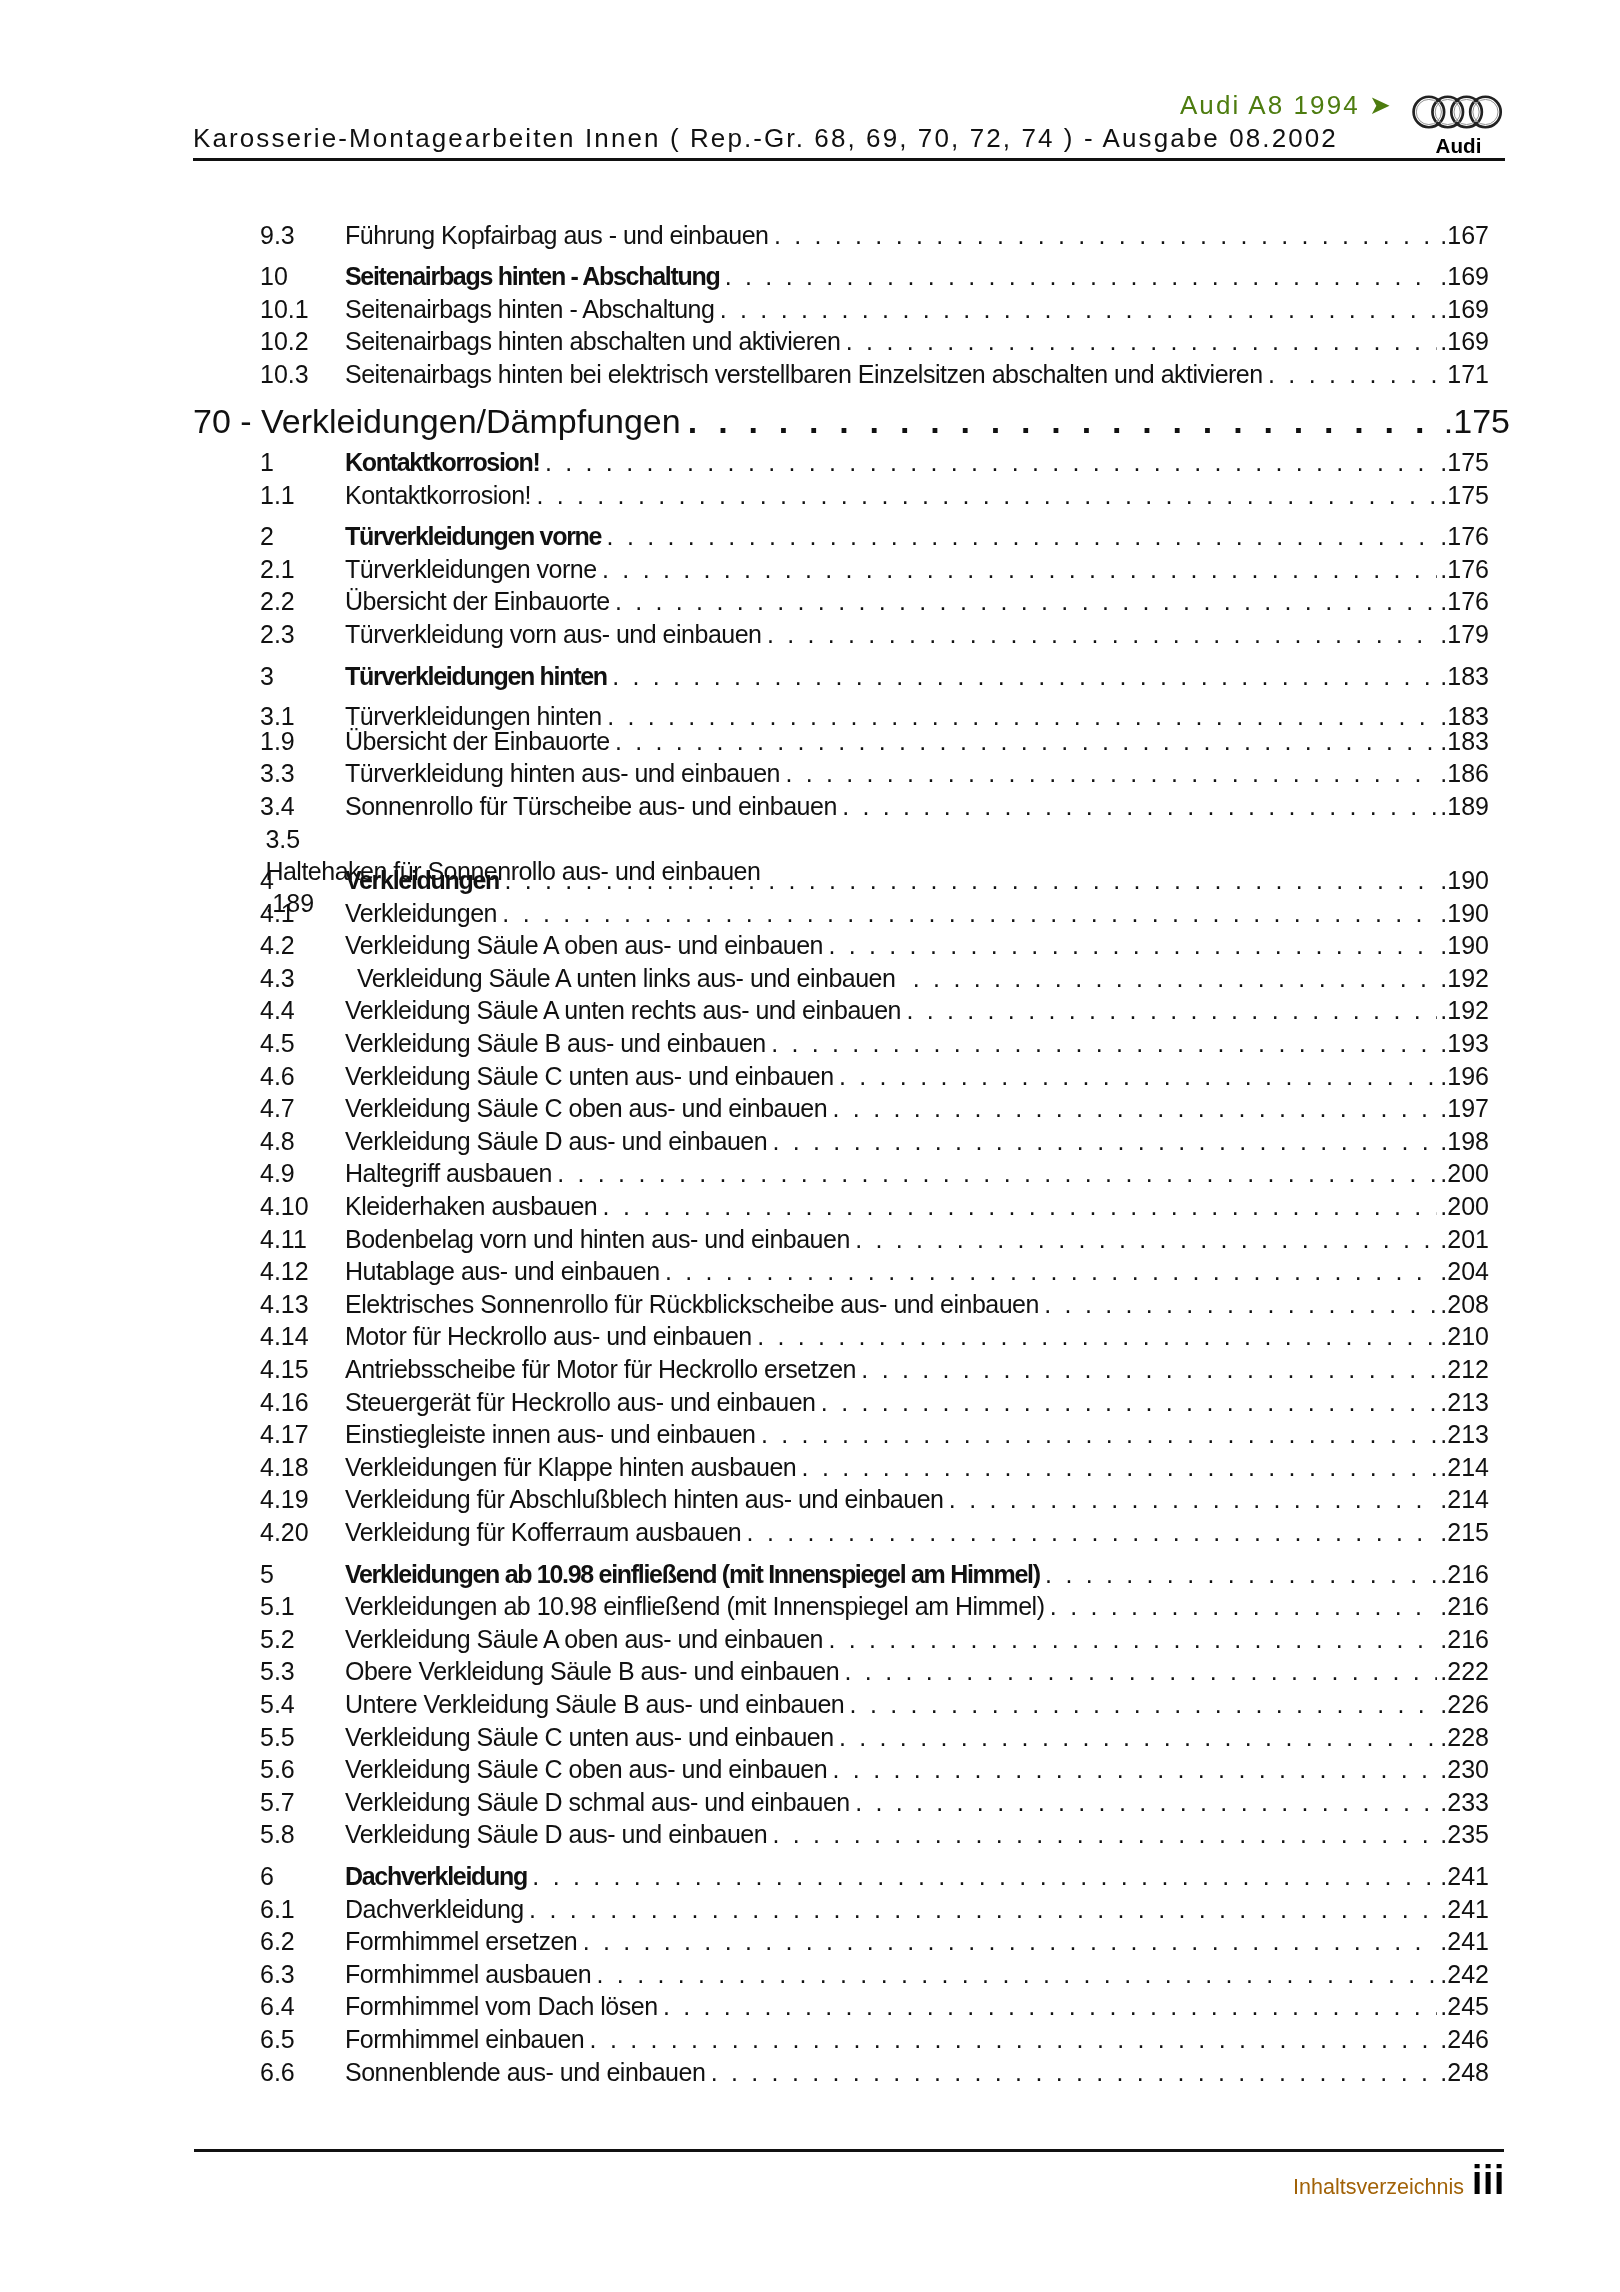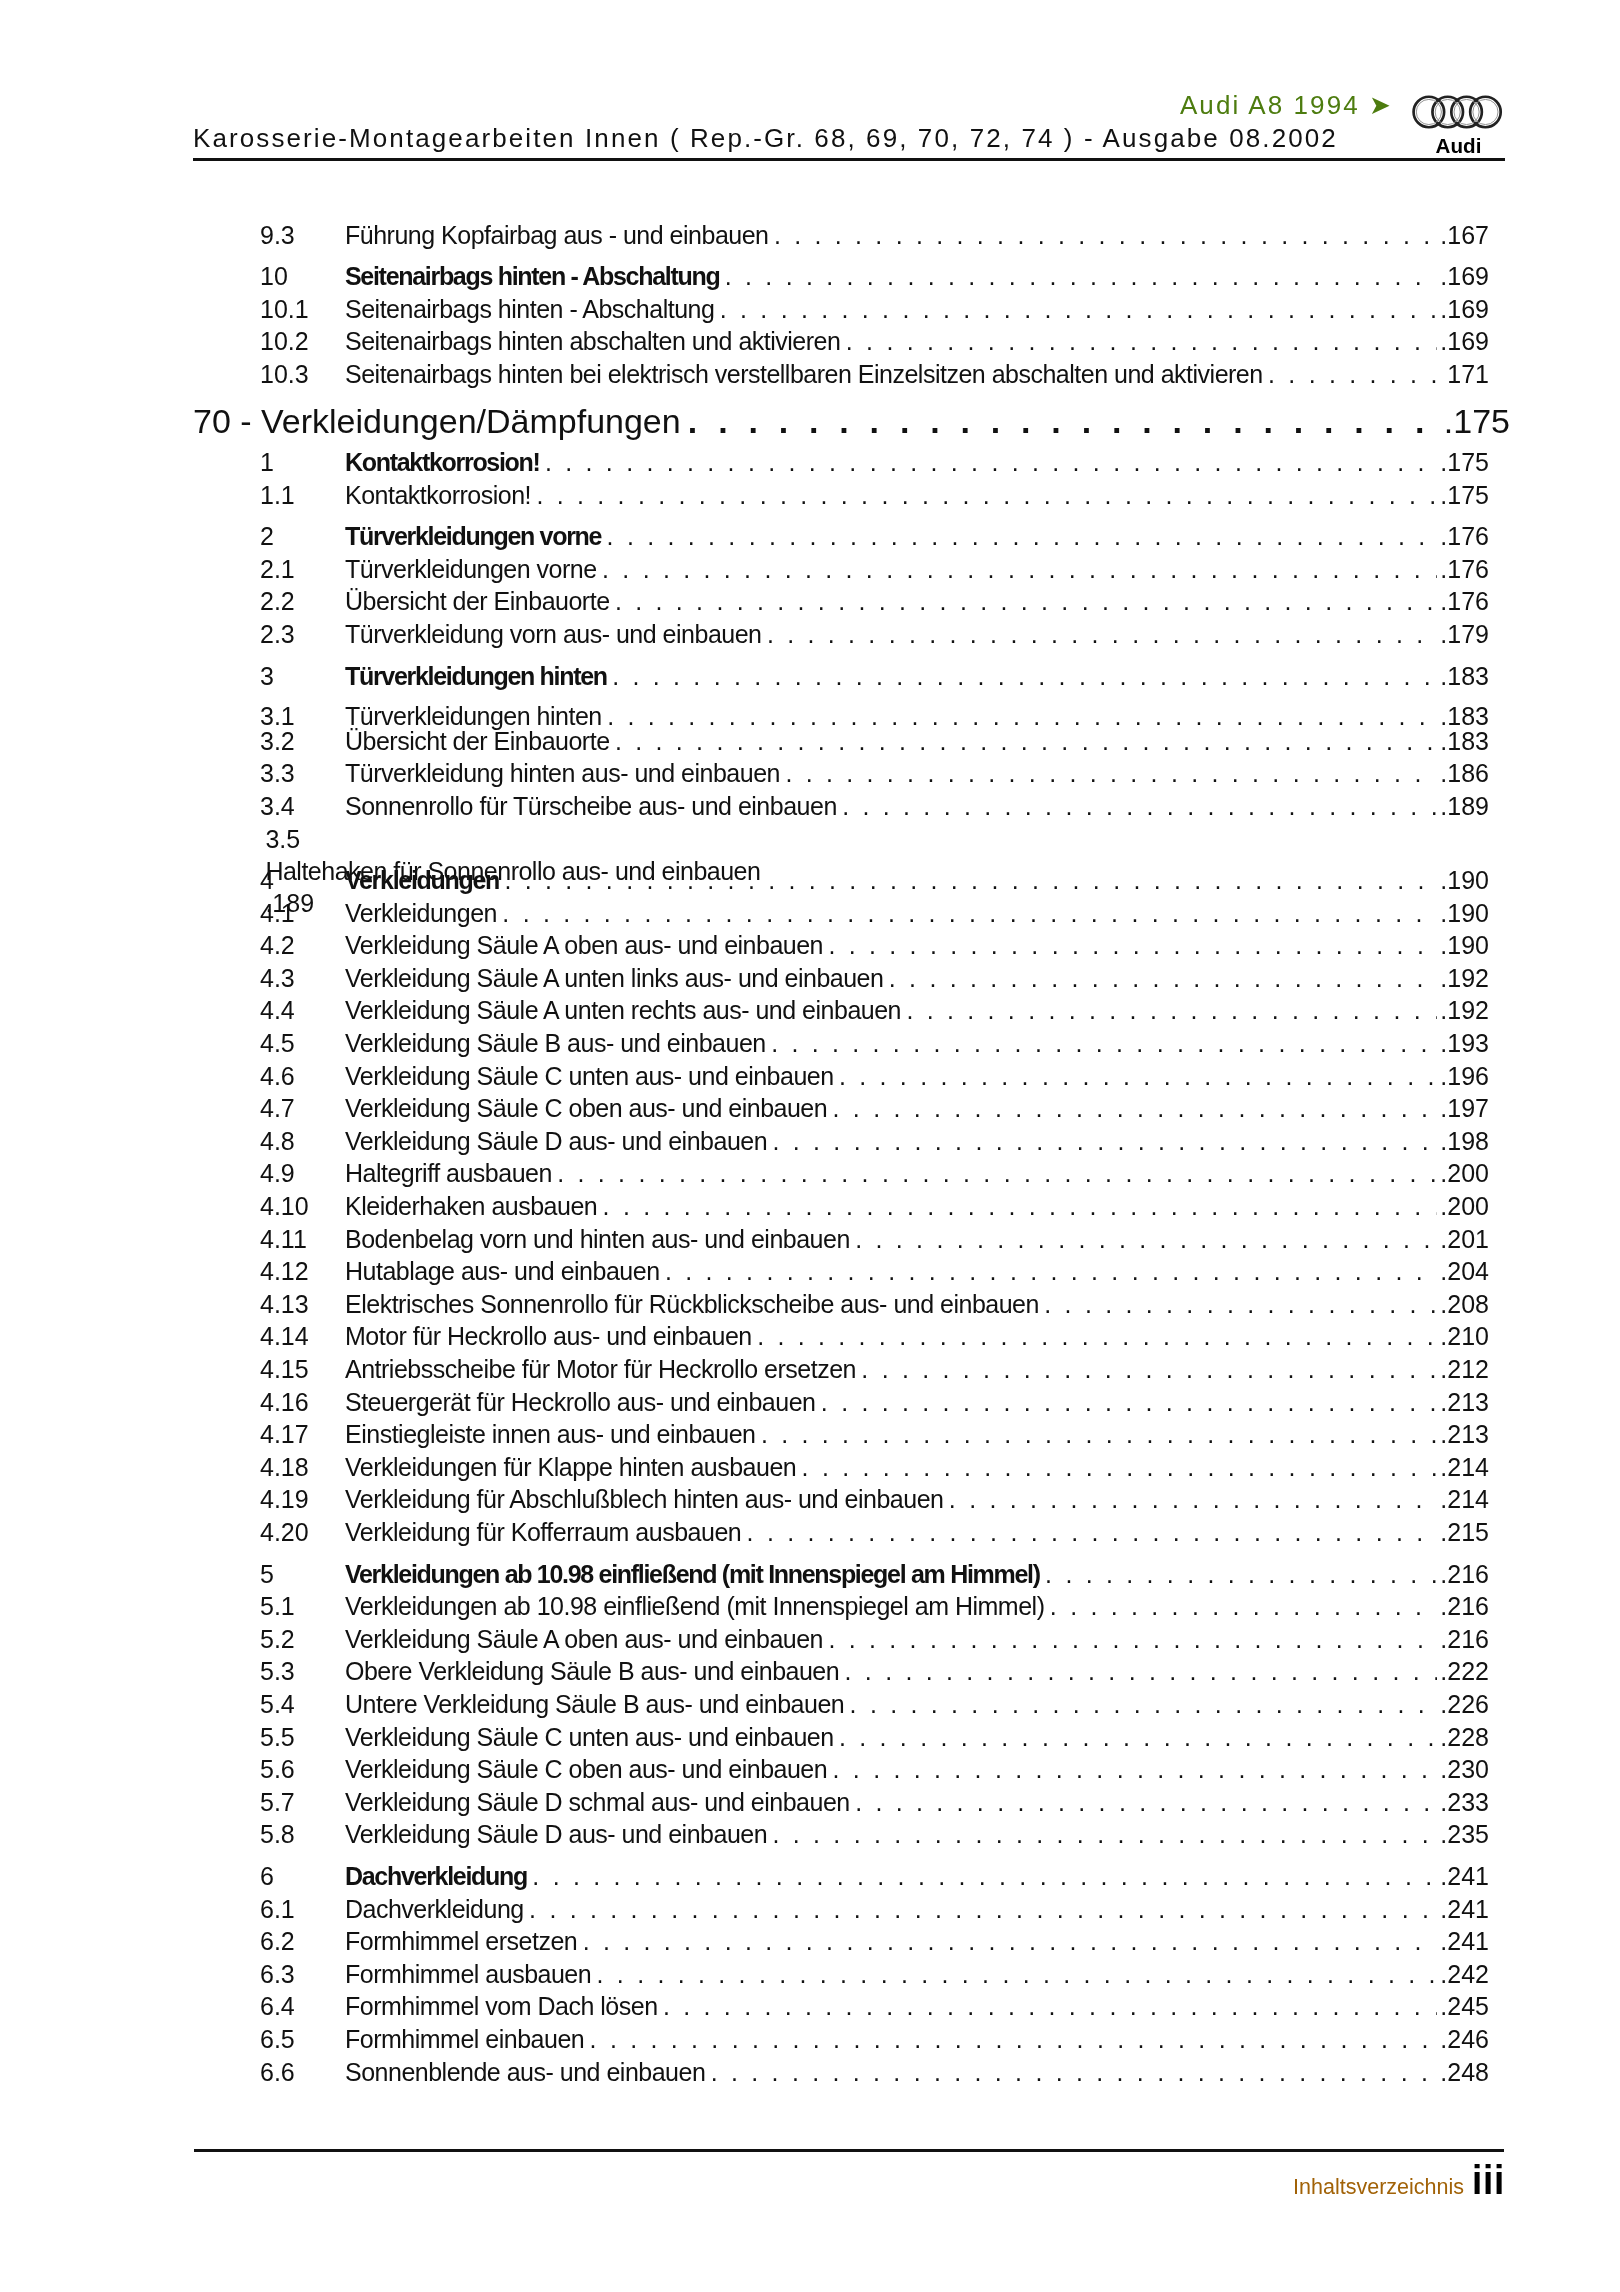--- a/index.html
+++ b/index.html
@@ -145,21 +145,21 @@
       <span class="lead"></span>
       <span class="page">.183</span>
     </div>
     <div class="row" style="top: 700px;">
       <span class="num">3.1</span>
       <span class="title">Türverkleidungen hinten</span>
       <span class="lead"></span>
       <span class="page">.183</span>
     </div>
     <div class="row" style="top: 725px;">
-      <span class="num">3.2</span>
+      <span class="num">1.9</span>
       <span class="title">Übersicht der Einbauorte</span>
       <span class="lead"></span>
       <span class="page">.183</span>
     </div>
     <div class="row" style="top: 757px;">
       <span class="num">3.3</span>
       <span class="title">Türverkleidung hinten aus- und einbauen</span>
       <span class="lead"></span>
       <span class="page">.186</span>
     </div>
@@ -186,21 +186,21 @@
       <span class="title">Verkleidungen</span>
       <span class="lead"></span>
       <span class="page">.190</span>
     </div>
     <div class="row" style="top: 929px;">
       <span class="num">4.2</span>
       <span class="title">Verkleidung Säule A oben aus- und einbauen</span>
       <span class="lead"></span>
       <span class="page">.190</span>
     </div>
-    <div class="row" style="top: 962px;">
+    <div class="row" style="top: 962px; gap: 12px;">
       <span class="num">4.3</span>
       <span class="title">Verkleidung Säule A unten links aus- und einbauen</span>
       <span class="lead"></span>
       <span class="page">.192</span>
     </div>
     <div class="row" style="top: 994px;">
       <span class="num">4.4</span>
       <span class="title">Verkleidung Säule A unten rechts aus- und einbauen</span>
       <span class="lead"></span>
       <span class="page">.192</span>

